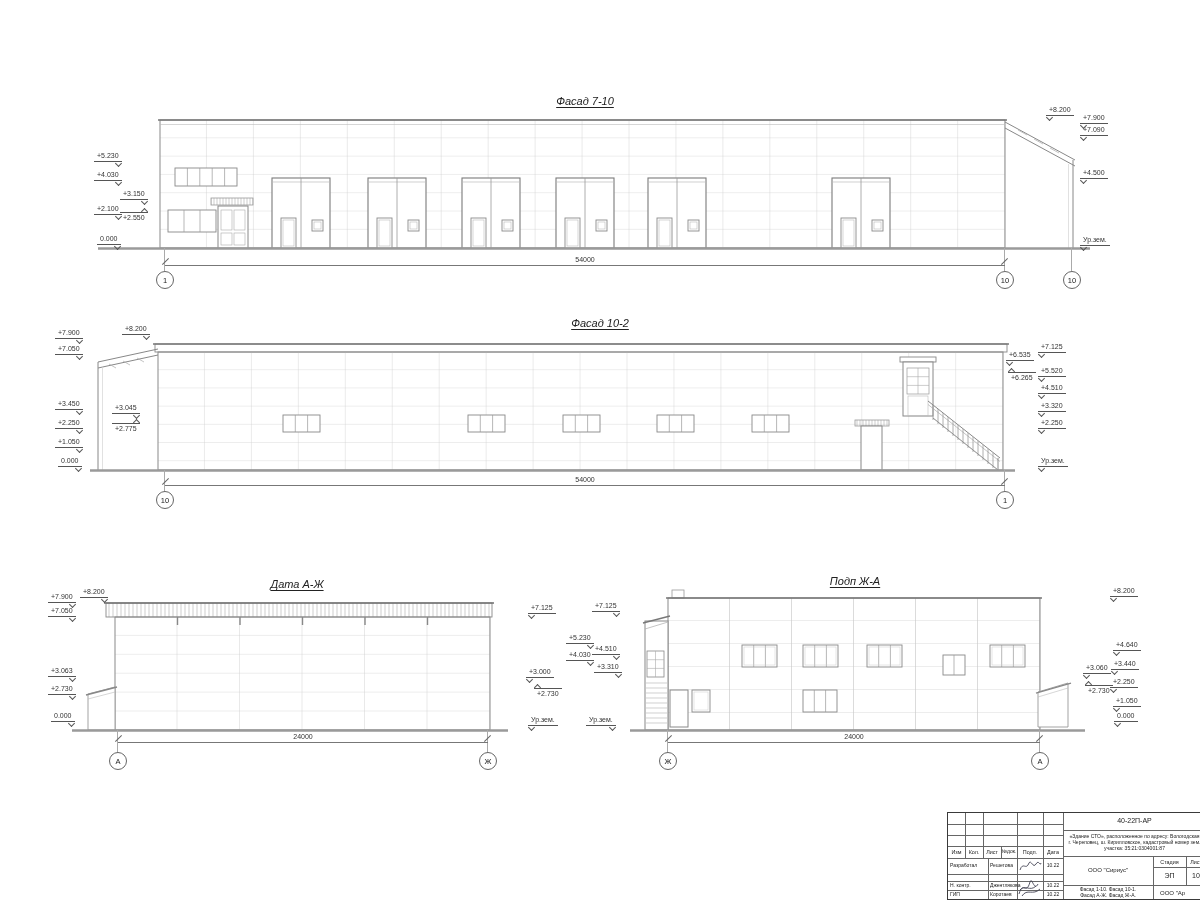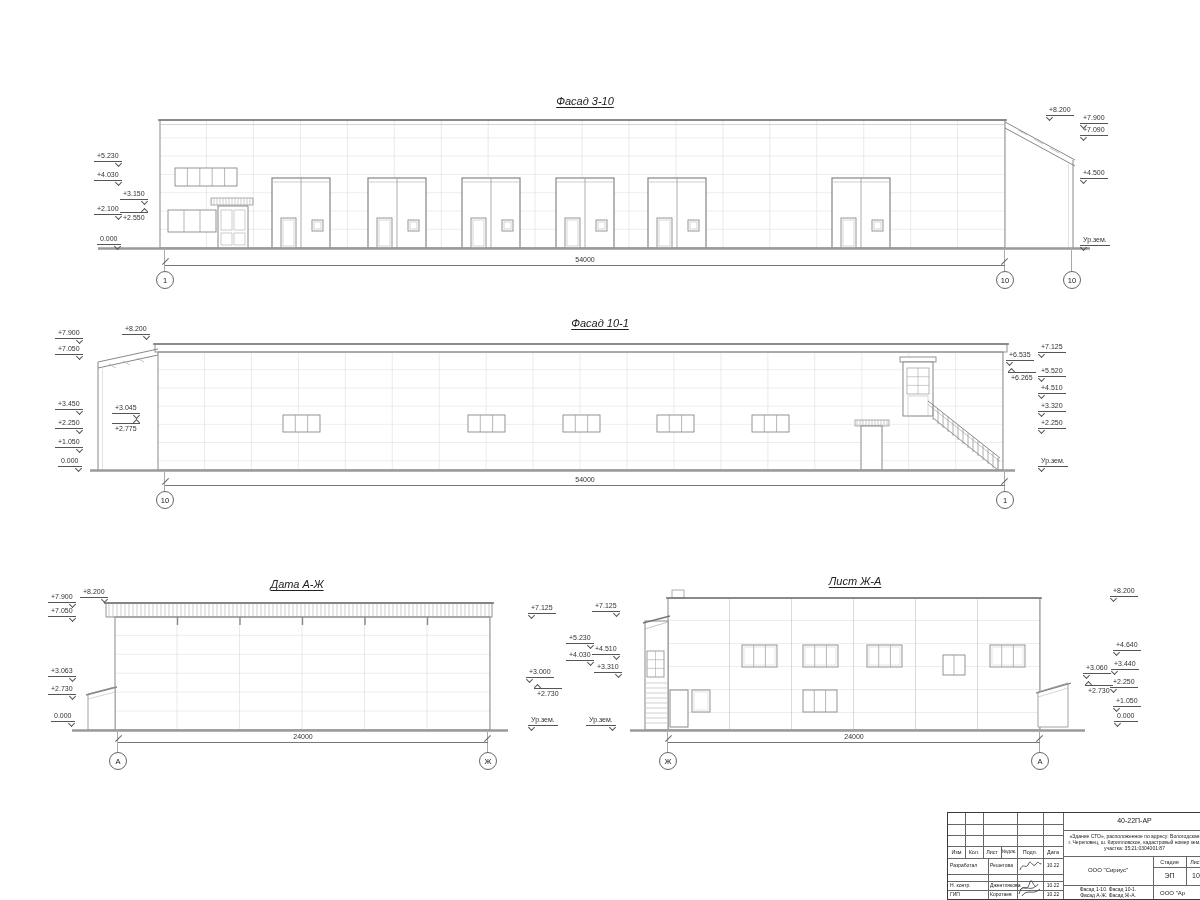--- a/index.html
+++ b/index.html
@@ -42,21 +42,21 @@
   .t7{font-size:7px;line-height:8px;}
   .t6{font-size:6px;line-height:7px;}
   .t55{font-size:5.4px;line-height:6px;}
   .t5{font-size:5px;line-height:5.6px;}
 </style>
 </head>
 <body>
 
 <div id="sheet">
 
-  <div class="ftitle" style="left:585px;top:95px">Фасад 3-10</div>
+  <div class="ftitle" style="left:585px;top:95px">Фасад 7-10</div>
 
   <svg style="left:90px;top:112px" width="1010" height="150" viewBox="0 0 1010 150">
     <defs>
       <pattern id="pg1" x="70" y="8" width="46.95" height="18.3" patternUnits="userSpaceOnUse">
         <path d="M0 18.3H47 M46.9 0V19" stroke="#cccccc" stroke-width="0.7" fill="none"></path>
       </pattern>
       <pattern id="h1" width="3" height="8" patternUnits="userSpaceOnUse">
         <path d="M1 0V8" stroke="#aaaaaa" stroke-width="0.6"></path>
       </pattern>
       <g id="gate1">
@@ -128,21 +128,21 @@
   <div class="bubble" style="left:156px;top:271px">
       <span>1</span>
     </div>
   <div class="bubble" style="left:996px;top:271px">
       <span>10</span>
     </div>
   <div class="bubble" style="left:1063px;top:271px">
       <span>10</span>
     </div>
 
-  <div class="ftitle" style="left:600px;top:317px">Фасад 10-1</div>
+  <div class="ftitle" style="left:600px;top:317px">Фасад 10-2</div>
 
   <svg style="left:85px;top:330px" width="1005" height="155" viewBox="0 0 1005 155">
     <defs>
       <pattern id="pg2" x="73" y="22" width="46.95" height="18.2" patternUnits="userSpaceOnUse">
         <path d="M0 18.2H47 M46.9 0V19" stroke="#cccccc" stroke-width="0.7" fill="none"></path>
       </pattern>
       <pattern id="h2" width="3" height="8" patternUnits="userSpaceOnUse">
         <path d="M1 0V8" stroke="#aaaaaa" stroke-width="0.6"></path>
       </pattern>
       <g id="win2">
@@ -262,21 +262,21 @@
   <div class="dim" style="left:118px;top:742px;width:370px">
       <span class="lbl">24000</span>
     </div>
   <div class="bubble" style="left:109px;top:752px">
       <span>А</span>
     </div>
   <div class="bubble" style="left:479px;top:752px">
       <span>Ж</span>
     </div>
 
-  <div class="ftitle" style="left:855px;top:575px">Лист Ж-А</div>
+  <div class="ftitle" style="left:855px;top:575px">Подп Ж-А</div>
 
   <svg style="left:620px;top:585px" width="480" height="162" viewBox="0 0 480 162">
     <defs>
       <pattern id="pg4" x="48" y="13" width="62" height="23" patternUnits="userSpaceOnUse">
         <path d="M0 23H62 M61.5 0V23" stroke="#cccccc" stroke-width="0.7" fill="none"></path>
       </pattern>
       <g id="win4">
         <rect x="0" y="0" width="35" height="22" fill="#ffffff" stroke="#888888" stroke-width="0.9"></rect>
         <path d="M11.7 0V22 M23.4 0V22" stroke="#999999" stroke-width="0.7"></path>
         <rect x="2" y="2" width="31" height="18" fill="none" stroke="#cccccc" stroke-width="0.5"></rect>

